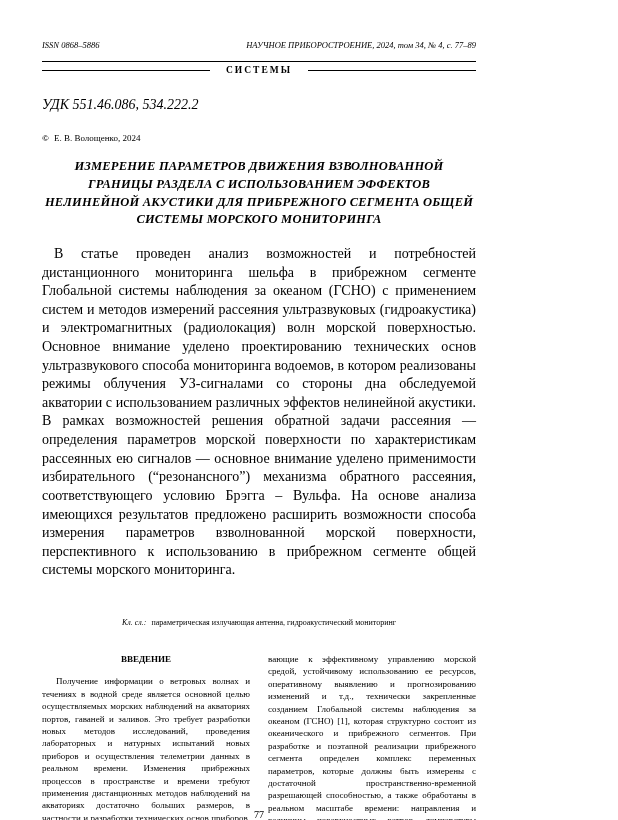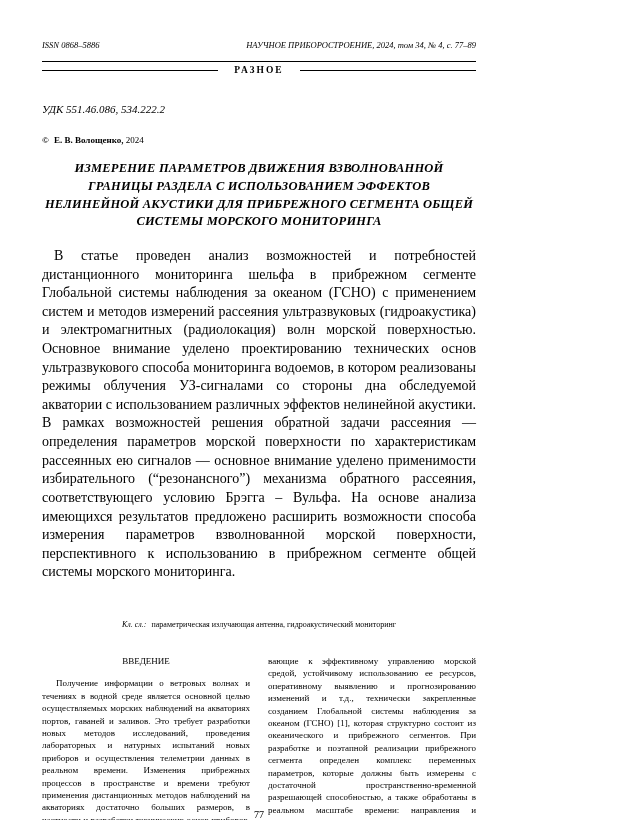--- a/index.html
+++ b/index.html
@@ -34,30 +34,30 @@
     margin-top: 3px;
   }
   .banner-row .rule { flex: 1; border-top: 1.4px solid #000; }
   .banner-word {
     padding: 0 16px;
     font-weight: bold;
     font-size: 9.5px;
     letter-spacing: 2px;
   }
   .udc {
-    margin-top: 28px;
+    margin-top: 22px;
     font-style: italic;
-    font-size: 11px;
+    font-size: 14px;
   }
   .copyright {
     margin-top: 20px;
     font-size: 9px;
   }
   .copyright .sym { font-weight: bold; margin-right: 3px; }
-  .copyright .author { font-weight: bold; }
+  .copyright .author { font-weight: normal; }
   .copyright .year { font-weight: normal; }
   .title {
     margin-top: 15px;
     text-align: center;
     font-weight: bold;
     font-size: 12.5px;
     line-height: 1.42;
     letter-spacing: 0.2px;
     font-style: italic;
   }
@@ -81,21 +81,21 @@
     font-size: 9px;
     line-height: 1.38;
   }
   .col {
     flex: 1;
     min-width: 0;
     text-align: justify;
   }
   .col-heading {
     text-align: center;
-    font-weight: normal;
+    font-weight: bold;
     font-size: 9px;
     margin: 0 0 10px 0;
   }
   .col-heading.second { margin-top: 32px; }
   .col p { margin: 0; }
   .col p.indent { text-indent: 14px; }
   .footer {
     position: absolute;
     bottom: 0;
     left: 0;
@@ -111,21 +111,21 @@
 
   <div class="header-row">
     <span>ISSN 0868–5886</span>
     <span>НАУЧНОЕ ПРИБОРОСТРОЕНИЕ, 2024, том 34, № 4, c. 77–89</span>
   </div>
 
   <div class="banner">
     <div class="banner-topline"></div>
     <div class="banner-row">
       <span class="rule"></span>
-      <span class="banner-word">РАЗНОЕ</span>
+      <span class="banner-word">СИСТЕМЫ</span>
       <span class="rule"></span>
     </div>
   </div>
 
   <div class="udc">УДК 551.46.086, 534.222.2</div>
 
   <div class="copyright">
     <span class="sym">©</span>
     <span class="author">Е. В. Волощенко,</span>
     <span class="year">2024</span>

